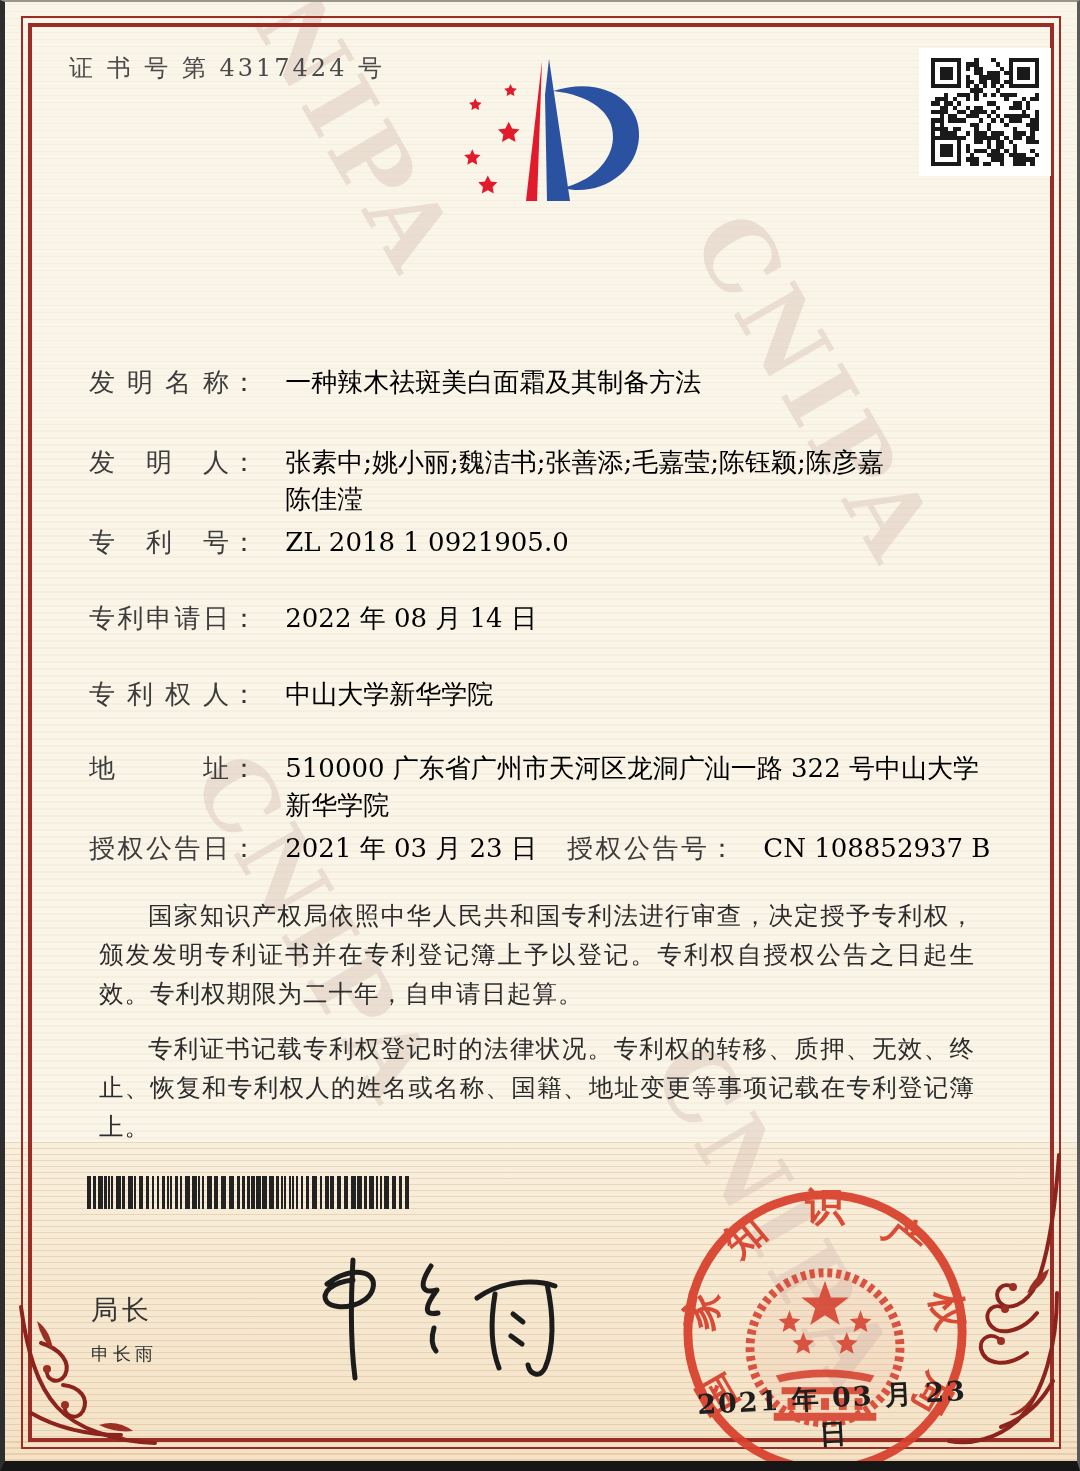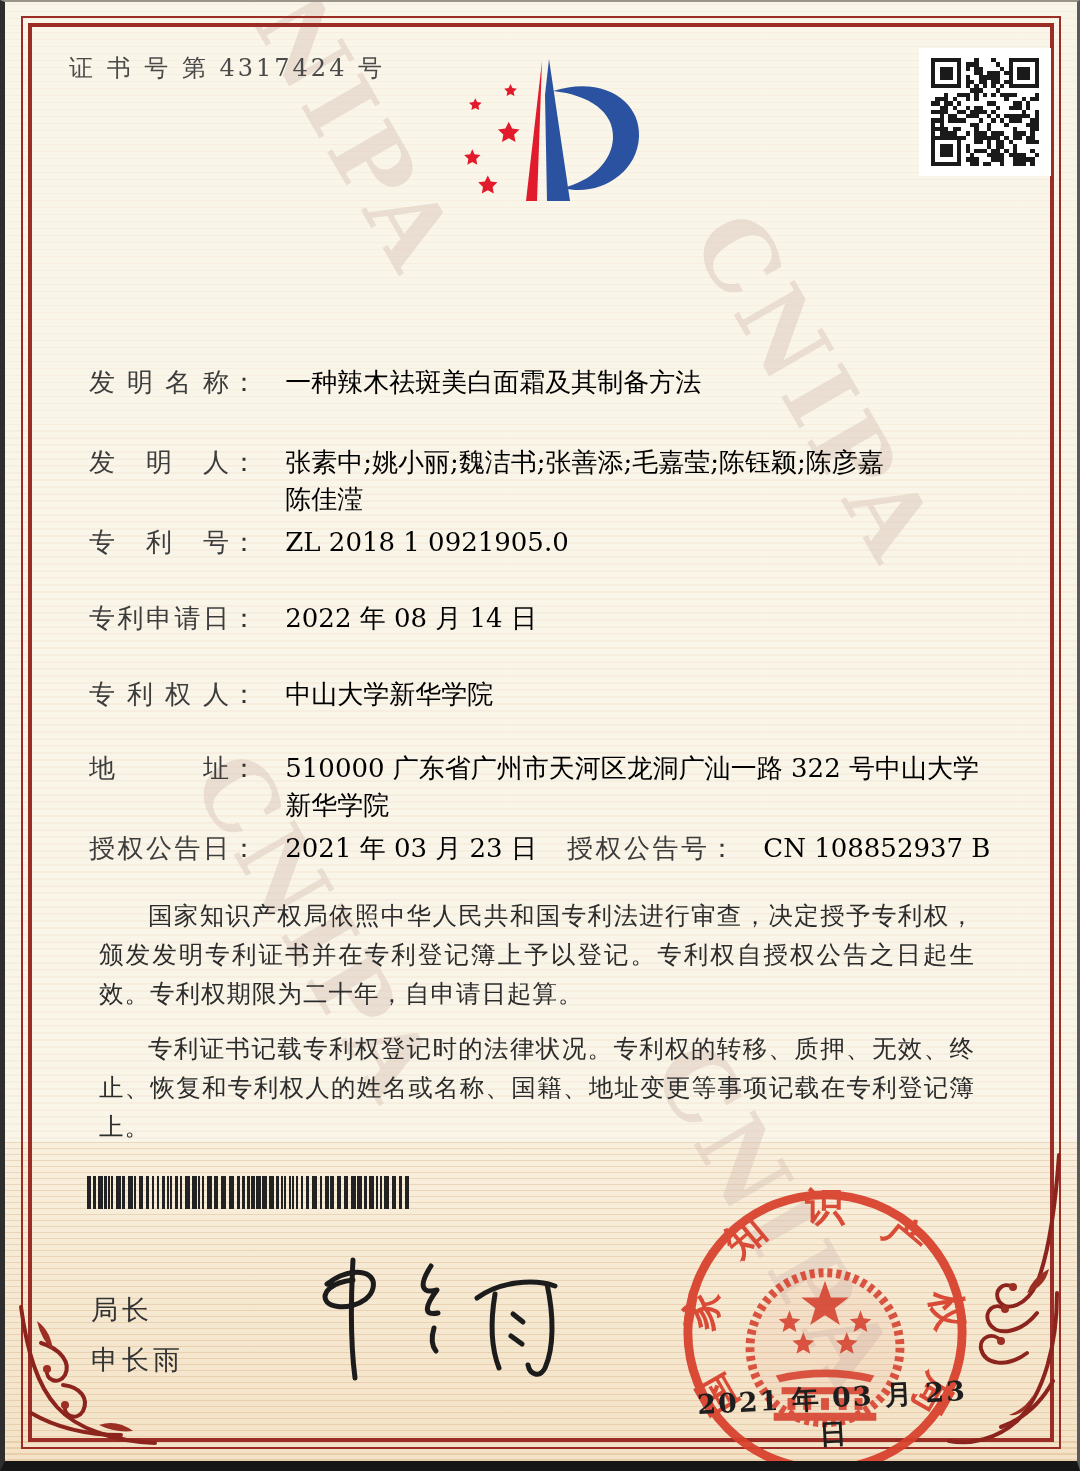--- a/index.html
+++ b/index.html
@@ -54,21 +54,21 @@
   .val .ln{display:block;}
   .grant-group2{position:absolute; left:478px; top:0; white-space:nowrap;}
   .bodytext{
     position:absolute; left:78px; right:86px; top:878px;
     font-size:24.5px; line-height:39px; color:#2c2c2c;
     text-align:justify; letter-spacing:1px;
   }
   .bodytext p{margin:16px; text-indent:2em;}
   .barcode{position:absolute; left:82px; top:1174px; width:326px; height:33px;}
   .sig-title{position:absolute; left:86px; top:1290px; font-size:27px; color:#333; font-family:"DejaVu Sans",sans-serif; letter-spacing:4px;}
-  .sig-name{position:absolute; left:86px; top:1340px; font-size:27px; color:#333; font-family:"DejaVu Sans",sans-serif; letter-spacing:4px;}
+  .sig-name{position:absolute; left:86px; top:1340px; font-size:18px; color:#333; font-family:"DejaVu Sans",sans-serif; letter-spacing:4px;}
   .signature{position:absolute; left:292px; top:1252px; width:290px; height:130px;}
   .seal{position:absolute; left:672px; top:1180px; width:296px; height:296px; opacity:0.93;}
   #seal-arc text{fill:#d8402c; font-size:40px; font-weight:bold; font-family:"DejaVu Serif",serif;}
   .seal-date{
     position:absolute; left:688px; top:1378px; width:280px; text-align:center;
     font-size:27px; font-weight:bold; color:#1e1e1e; letter-spacing:2px;
     transform:rotate(-3deg);
   }
   .orn{position:absolute; pointer-events:none;}
   .orn path{stroke:#8c241d; fill:none; stroke-width:4; stroke-linecap:round;}

